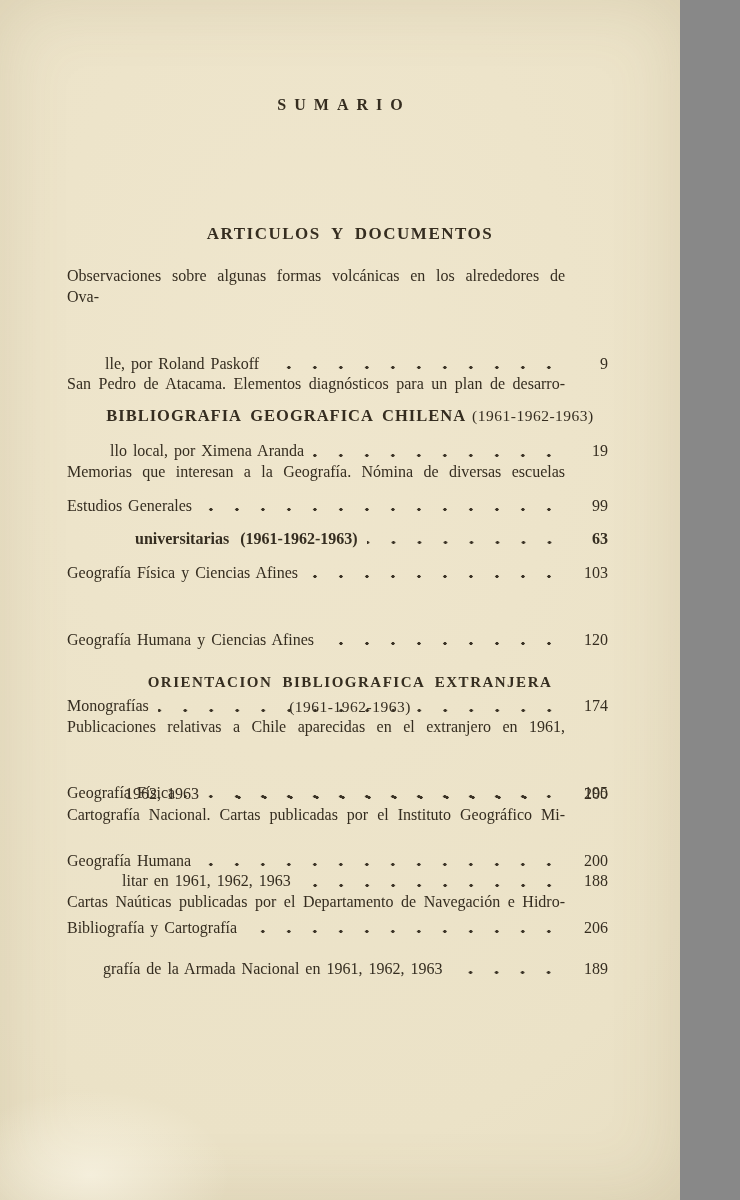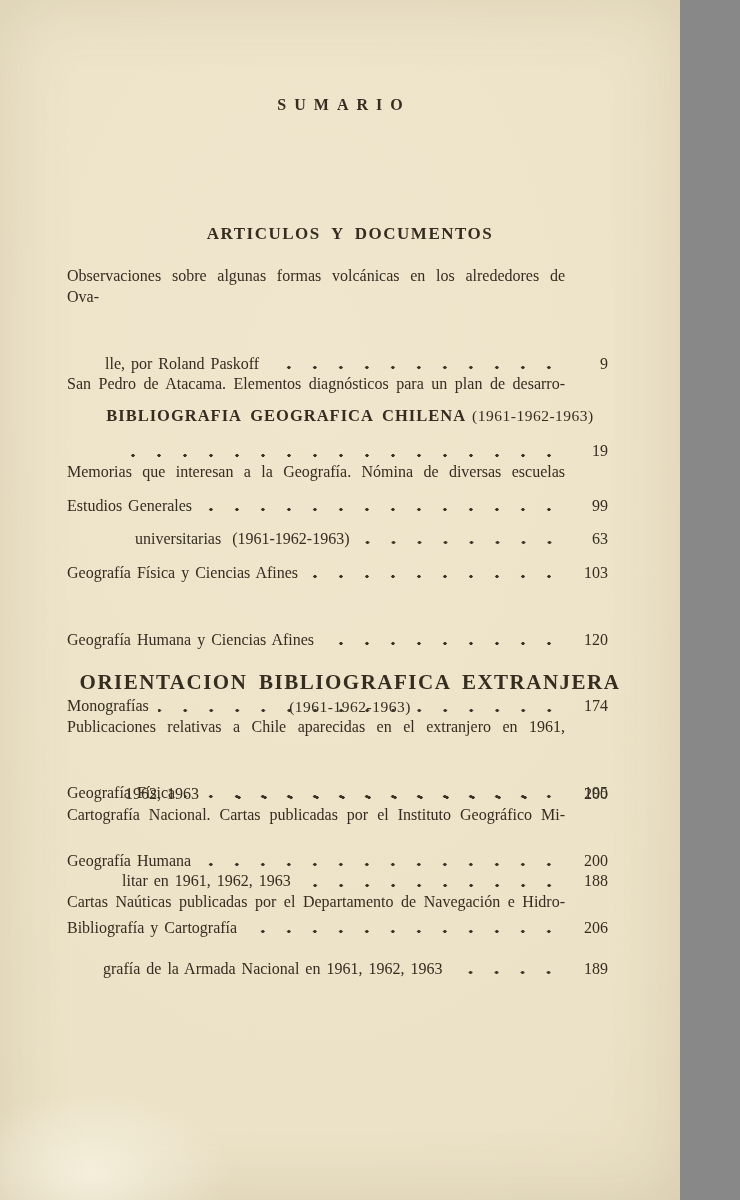--- a/index.html
+++ b/index.html
@@ -26,21 +26,21 @@
     text-align:center;font-size:16px;font-weight:700;
     letter-spacing:8px;padding-left:8px;line-height:20px;
   }
   .heading{
     position:absolute;left:0;right:0;text-align:center;
     font-weight:700;line-height:20px;padding-left:20px;
   }
   .h1{top:224px;font-size:17px;letter-spacing:1.5px;word-spacing:5px;}
   .h2{top:406px;font-size:16.5px;letter-spacing:1px;word-spacing:4px;}
   .h2 .years{font-weight:400;font-size:15.5px;letter-spacing:.5px;margin-left:6px;word-spacing:0;}
-  .h3{top:672px;font-size:21px;letter-spacing:1.5px;word-spacing:5px;}
+  .h3{top:672px;font-size:15px;letter-spacing:1.5px;word-spacing:5px;}
   .h3years{top:697px;font-weight:400;font-size:15.5px;letter-spacing:.5px;}
   .sec{
     position:absolute;left:67px;right:72px;
     font-size:16px;word-spacing:2px;
   }
   .sec1{top:266px;line-height:20.8px;}
   .sec2{top:450px;line-height:20.75px;}
   .sec3{top:736px;line-height:21.6px;}
   .row{white-space:nowrap;}
   .row.entry{display:flex;margin-top:46px;}
@@ -59,21 +59,21 @@
     background-size:26px 3.4px;
     background-repeat:repeat-x;
     background-position:right 4px bottom 5px;
   }
   .pg{flex:0 0 auto;min-width:36px;text-align:right;}
   .i36{padding-left:36px;}
   .i38{padding-left:38px;}
   .i43{padding-left:43px;}
   .i55{padding-left:55px;font-family:Liberation Serif, serif;}
   .i58{padding-left:58px;gap:24px;}
-  .i68{padding-left:68px;}
+  .i68{padding-left:68px;font-weight:bold;}
   .gap{word-spacing:7px;}
 </style>
 </head>
 <body>
 
 <div class="page">
   <div class="highlight"></div>
 
   <div class="doc-title">SUMARIO</div>
 
@@ -81,20 +81,21 @@
 
   <div class="sec sec1">
     <div class="row just"><span>Observaciones sobre algunas formas volcánicas en los alrededores de Ova-</span></div>
     <div class="row entry i38">
       <span class="txt">lle, por Roland Paskoff</span>
       <span class="leader"></span>
       <span class="pg">9</span>
     </div>
     <div class="row just"><span>San Pedro de Atacama. Elementos diagnósticos para un plan de desarro-</span></div>
     <div class="row entry i43">
+      <span class="txt">llo local, por Ximena Aranda</span>
       <span class="leader"></span>
       <span class="pg">19</span>
     </div>
     <div class="row just"><span>Memorias que interesan a la Geografía. Nómina de diversas escuelas</span></div>
     <div class="row entry i68">
       <span class="txt gap">universitarias (1961-1962-1963)</span>
       <span class="leader"></span>
       <span class="pg">63</span>
     </div>
   </div>

